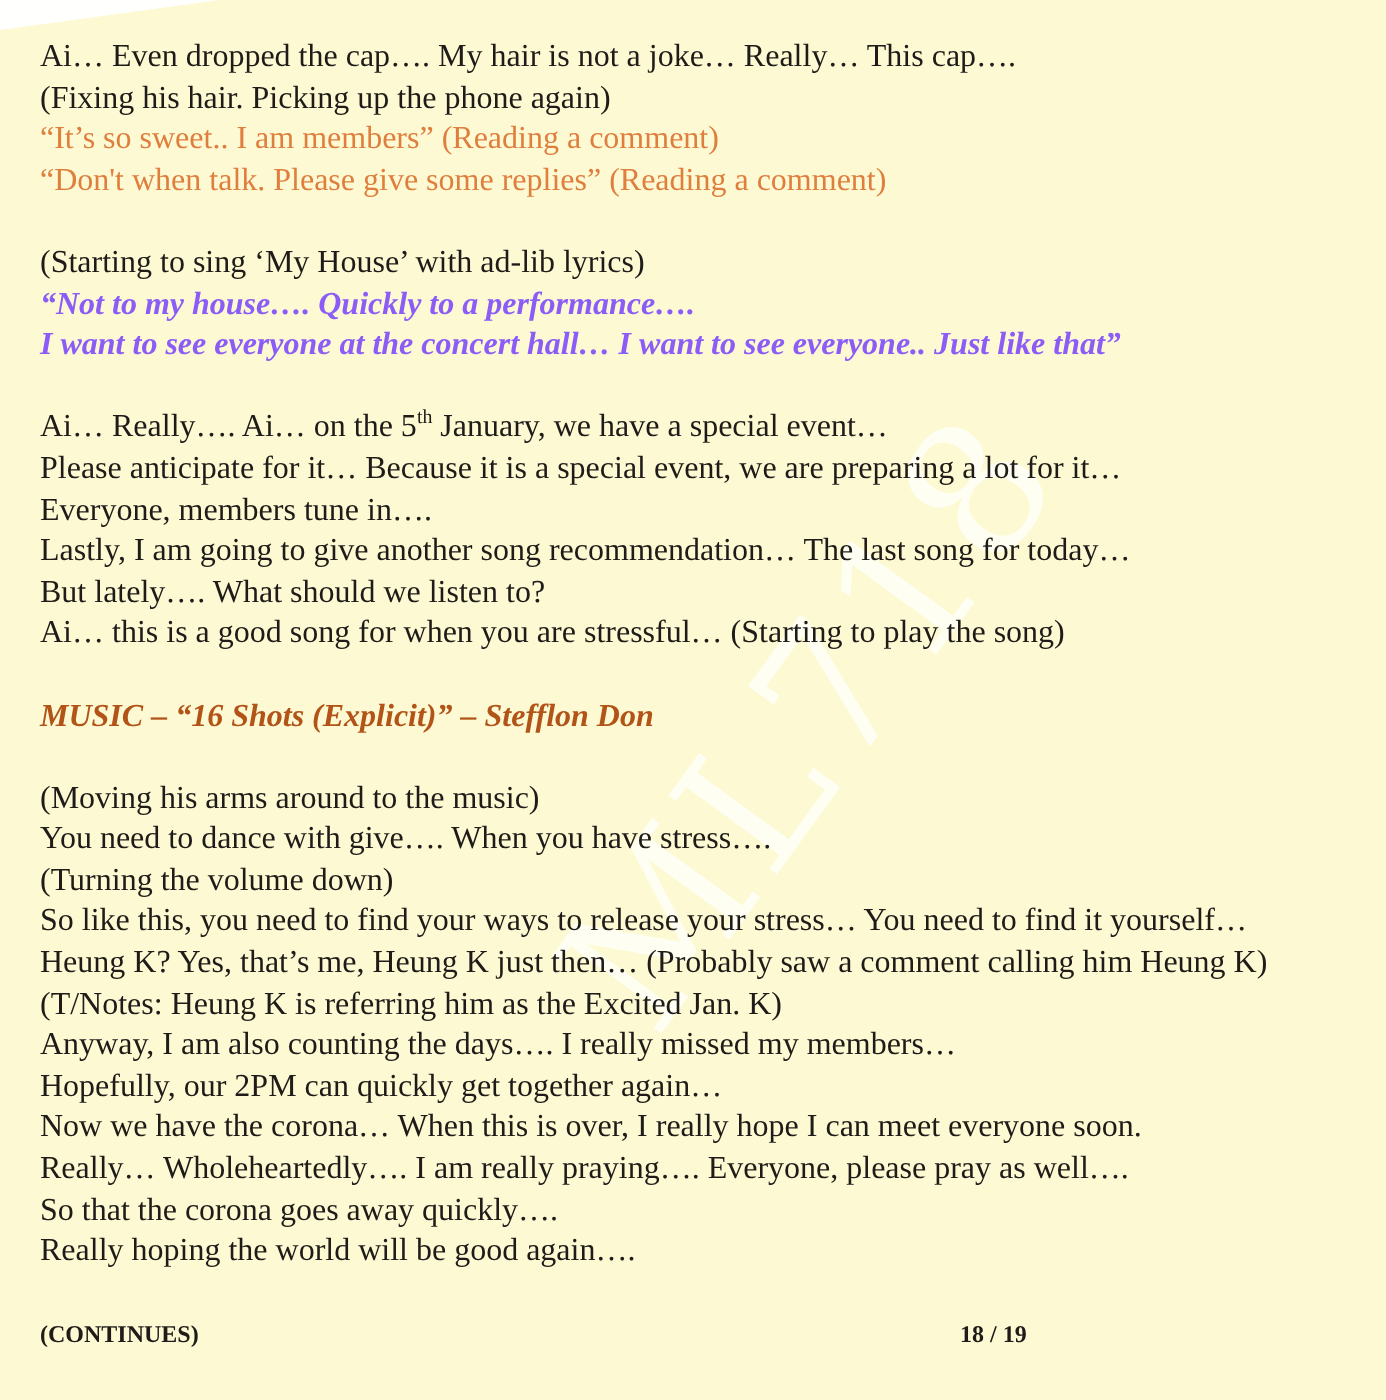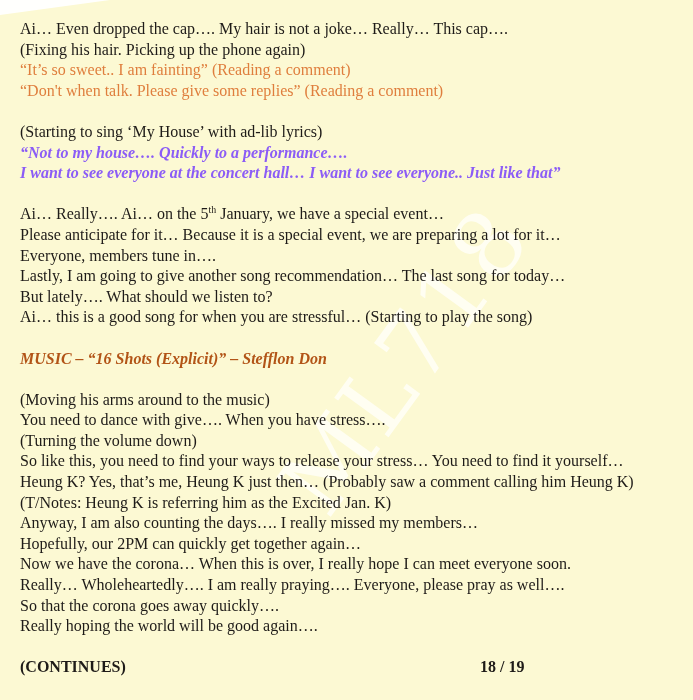--- a/index.html
+++ b/index.html
@@ -58,42 +58,42 @@
     line-height: 0;
   }
   .line.comment { color: #DF7E3D; }
   .line.lyric   { color: #8b5cf6; font-style: italic; font-weight: bold; }
   .line.music   { color: #B25417; font-style: italic; font-weight: bold; }
   .footer-row {
     position: relative;
     margin: 0;
     height: 20.6px;
     line-height: 20.6px;
-    font-size: 16px;
+    font-size: 12px;
     font-weight: bold;
     color: #1E1B18;
   }
   .footer-row .page-num {
     position: absolute;
     left: 460px; top: 0;
   }
 </style>
 </head>
 <body>
 
 <div class="page">
   <div class="watermark">ML718</div>
 
   <div class="corner-artifact"></div>
 
   <div class="content">
     <div id="lines-host">
         <p class="line normal">Ai… Even dropped the cap…. My hair is not a joke… Really… This cap….</p>
         <p class="line normal">(Fixing his hair. Picking up the phone again)</p>
-        <p class="line comment">“It’s so sweet.. I am fainting” (Reading a comment)</p>
+        <p class="line comment">“It’s so sweet.. I am members” (Reading a comment)</p>
         <p class="line comment">“Don't when talk. Please give some replies” (Reading a comment)</p>
         <p class="line blank">&nbsp;</p>
         <p class="line normal">(Starting to sing ‘My House’ with ad-lib lyrics)</p>
         <p class="line lyric">“Not to my house…. Quickly to a performance….</p>
         <p class="line lyric">I want to see everyone at the concert hall… I want to see everyone.. Just like that”</p>
         <p class="line blank">&nbsp;</p>
         <p class="line normal"><span>Ai… Really…. Ai… on the 5</span><sup>th</sup><span> January, we have a special event…</span></p>
         <p class="line normal">Please anticipate for it… Because it is a special event, we are preparing a lot for it…</p>
         <p class="line normal">Everyone, members tune in….</p>
         <p class="line normal">Lastly, I am going to give another song recommendation… The last song for today…</p>

